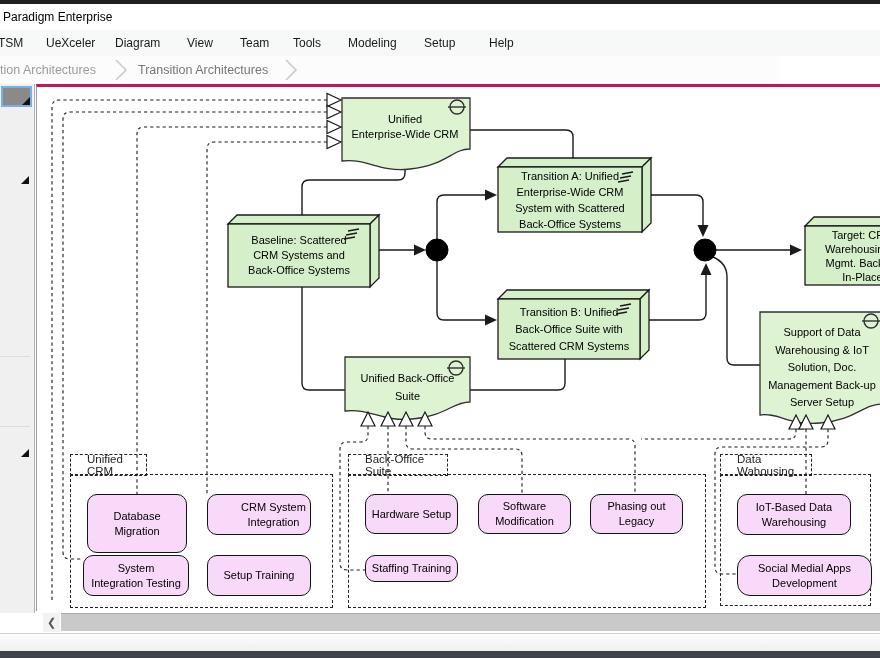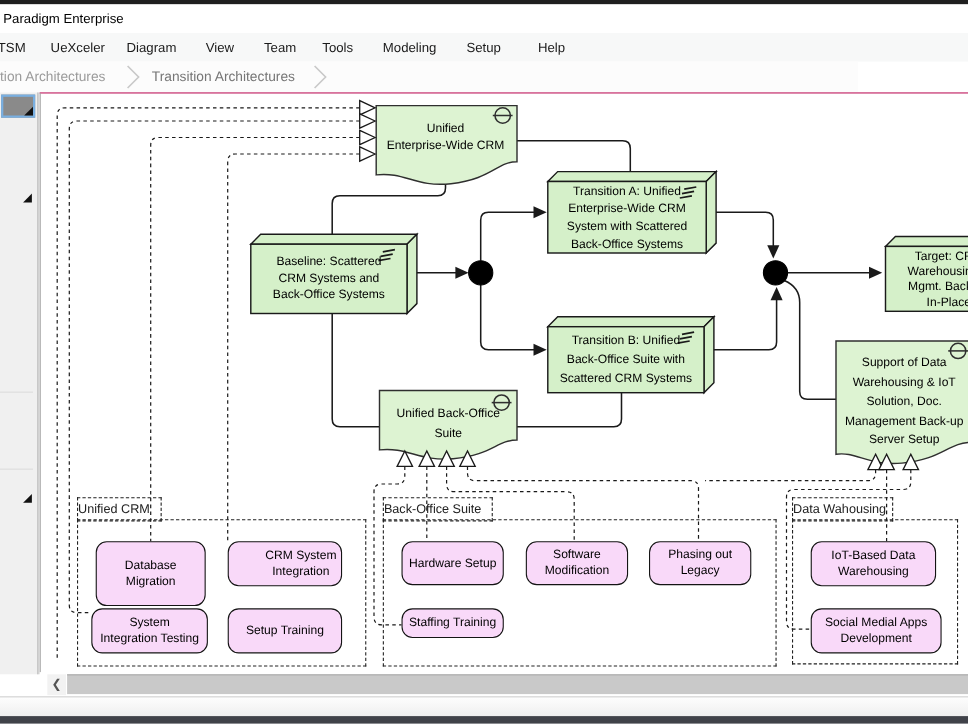--- a/index.html
+++ b/index.html
@@ -15,28 +15,28 @@
   .crumb{position:absolute;top:0;height:28px;line-height:28px;font-size:12.5px;}
   .crumb.c1{color:#9b9b9b;}
   .crumb.c2{color:#767676;}
   
   #palette{left:0;top:84px;width:35px;height:529px;background:#f0f0f0;border-right:1px solid #aeaeae;box-sizing:border-box;}
   #palbtn{position:absolute;left:1px;top:2px;width:31px;height:21px;background:#8a8a8a;border:2px solid #79afe1;box-sizing:border-box;}
   .cornertri{position:absolute;width:0;height:0;border-left:8px solid transparent;border-bottom:8px solid #111;}
   .palsep{position:absolute;left:0;width:30px;height:1px;background:#dcdcdc;}
   
   #canvas{left:36px;top:84px;width:844px;height:529px;overflow:hidden;background:#fff;
-    border-left:1px solid #9b9b9b;border-top:1px solid #be185d;box-sizing:border-box;}
+    border-left:1px solid #9b9b9b;border-top:3px solid #be185d;box-sizing:border-box;}
   #world{position:absolute;left:-37px;top:-85px;width:1000px;height:658px;}
   #world svg{position:absolute;left:0;top:0;}
   .nodelabel{position:absolute;font-size:11px;color:#000;text-align:center;white-space:pre-line;
     display:flex;align-items:center;justify-content:center;line-height:15px;}
   .group{position:absolute;border:1px dashed #222;}
   .grouptab{position:absolute;border:1px dashed #222;font-size:11.5px;color:#222;
-    padding-left:0;display:flex;align-items:center;box-sizing:border-box;}
+    padding-left:16px;display:flex;align-items:center;box-sizing:border-box;}
   .wp{position:absolute;background:#f9d9f9;border:1.5px solid #141414;border-radius:10px;
     font-size:11px;color:#000;text-align:center;display:flex;align-items:center;justify-content:center;
     line-height:15px;white-space:pre-line;box-sizing:border-box;}
   
   #hscrollzone{left:36px;top:611px;width:844px;height:22px;background:#fff;}
   #hscrollbtn{position:absolute;left:7px;top:2px;width:17px;height:19px;background:#f2f2f2;
     color:#555;font-size:11px;line-height:19px;text-align:center;}
   #hscrolltrack{position:absolute;left:25px;top:2px;width:819px;height:17px;background:#c9c9c9;border-top:1px solid #ababab;}
   #statusbar{left:0;top:633px;width:880px;height:18px;background:linear-gradient(#fdfdfd,#efefef);border-top:1px solid #cfcfcf;box-sizing:border-box;}
   #darkbar{left:0;top:651px;width:880px;height:7px;background:#404249;}
@@ -233,21 +233,21 @@
 Integration Testing</div>
   <div class="wp" style="left:207px;top:553px;width:104px;height:41px;">Setup Training</div>
   <div class="wp" style="left:365px;top:492px;width:93px;height:40px;">Hardware Setup</div>
   <div class="wp" style="left:478px;top:492px;width:93px;height:40px;">Software
 Modification</div>
   <div class="wp" style="left:590px;top:492px;width:93px;height:40px;">Phasing out
 Legacy</div>
   <div class="wp" style="left:365px;top:553px;width:93px;height:27px;">Staffing Training</div>
   <div class="wp" style="left:737px;top:492px;width:114px;height:41px;">IoT-Based Data
 Warehousing</div>
-  <div class="wp" style="left:737px;top:553px;width:119px;height:41px;">Social Medial Apps
+  <div class="wp" style="left:737px;top:553px;width:135px;height:41px;border-radius:13px;">Social Medial Apps
 Development</div>
 
 </div>
 </div>
 
 <div class="abs" id="hscrollzone">
   <div id="hscrollbtn">❮</div>
   <div id="hscrolltrack"></div>
 </div>
 <div class="abs" id="statusbar"></div>

